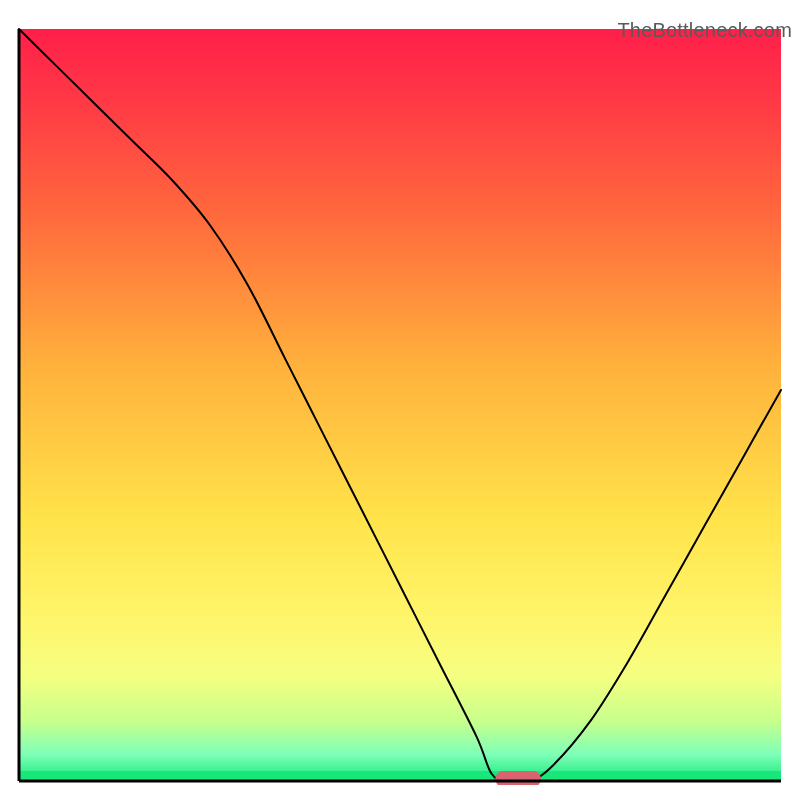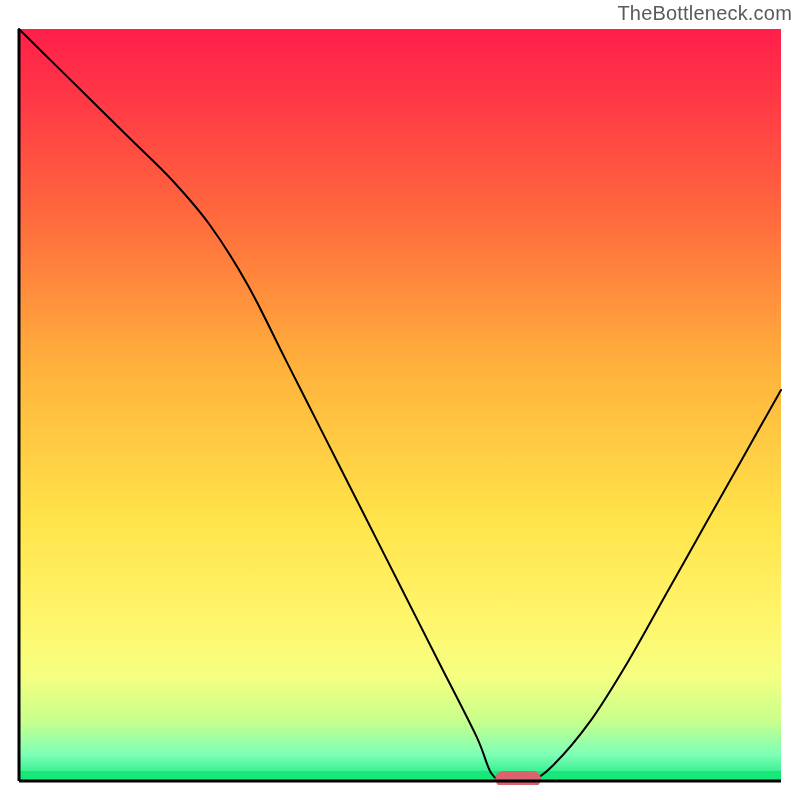--- a/index.html
+++ b/index.html
@@ -11,21 +11,21 @@
     background: #fff;
     font-family: Arial, Helvetica, sans-serif;
   }
   .wrap {
     position: relative;
     width: 800px;
     height: 800px;
   }
   .watermark {
     position: absolute;
-    top: 2px;
+    top: 19px;
     right: 8px;
     color: #5a5a5a;
     font-size: 20px;
     font-weight: 400;
     letter-spacing: 0.2px;
     z-index: 30;
   }
   .plot {
     position: absolute;
     left: 15px;

